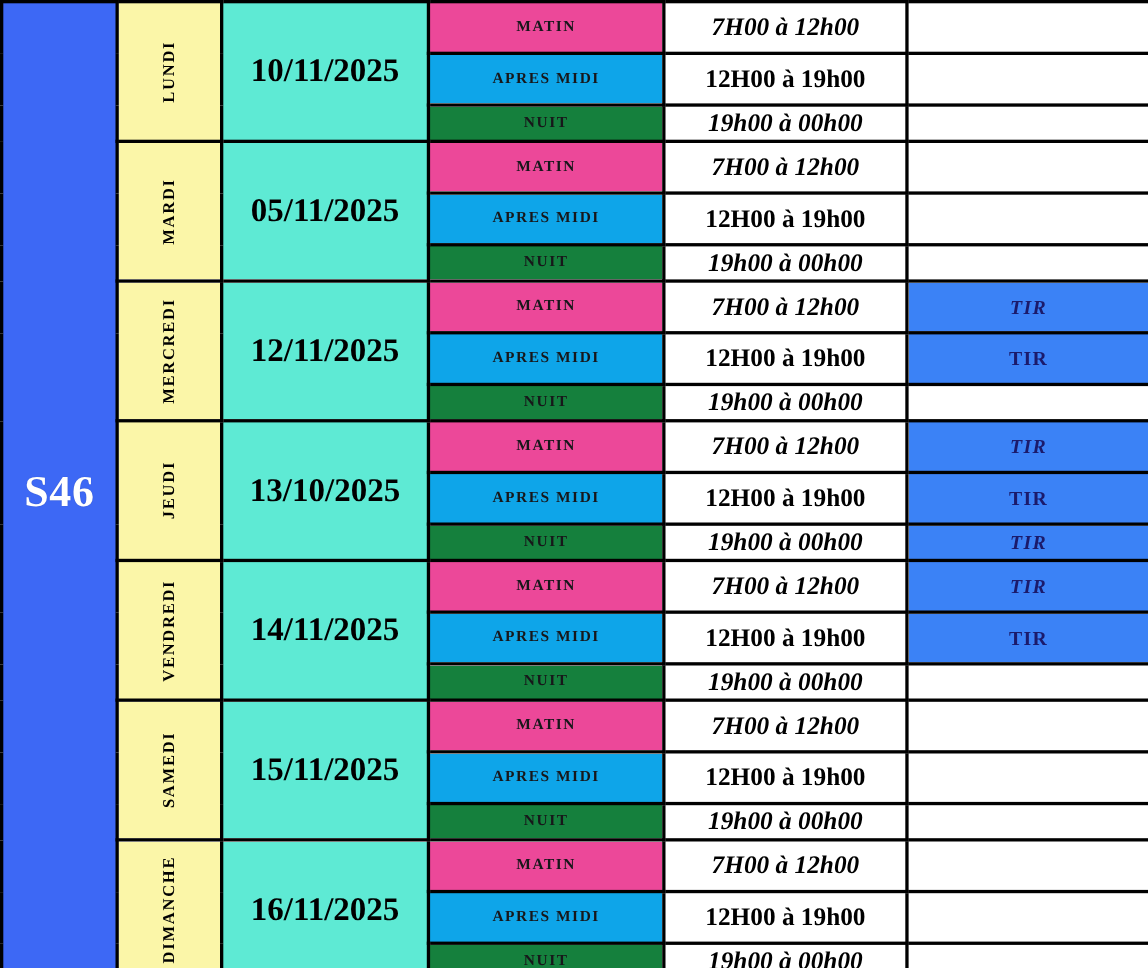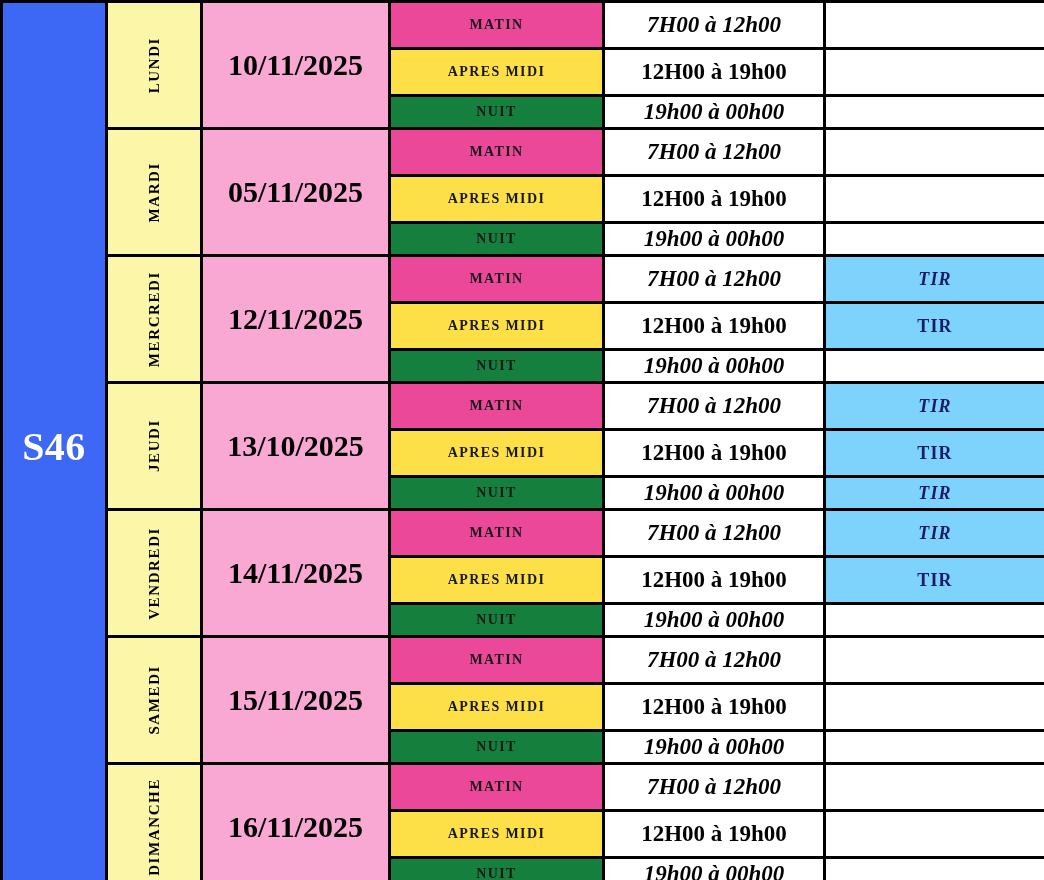--- a/index.html
+++ b/index.html
@@ -63,54 +63,54 @@
     font-weight: bold;
     font-size: 15px;
     letter-spacing: 1.6px;
     color: #000000;
     white-space: nowrap;
     margin: 0 auto;
   }
 
   
   .date-cell {
-    background: #f9a8d4;
+    background: #5eead4;
     font-weight: bold;
     font-size: 30px;
     color: #000000;
     letter-spacing: 0px;
   }
 
   
   .shift-cell {
     font-weight: bold;
     font-size: 14px;
     letter-spacing: 1.4px;
     color: #17171a;
   }
   .shift-matin  { background: #ec4899; }
-  .shift-apres  { background: #fde047; }
+  .shift-apres  { background: #0ea5e9; }
   .shift-nuit   { background: #15803d; }
 
   
   .time-cell {
     background: #ffffff;
     font-weight: bold;
     font-size: 23px;
     color: #000000;
     border-width: 2px;
   }
 
   
   .note-cell {
     background: #ffffff;
     border-width: 2px;
   }
   .note-cell.tir {
-    background: #7dd3fc;
+    background: #3b82f6;
   }
   .note-cell .tir-label {
     font-weight: bold;
     font-size: 18px;
     letter-spacing: 1.2px;
     color: #1b1a6b;
   }
 
   
   tr.r-matin .time-cell, tr.r-matin .note-cell { border-top-width: 3px; font-style: italic; }

